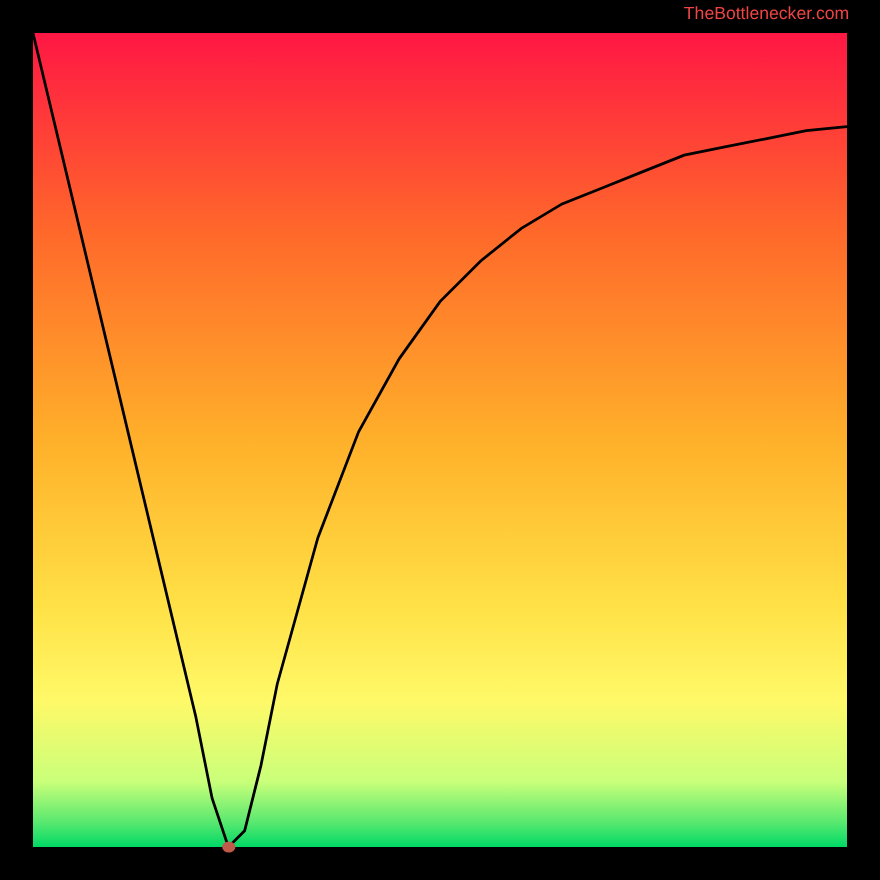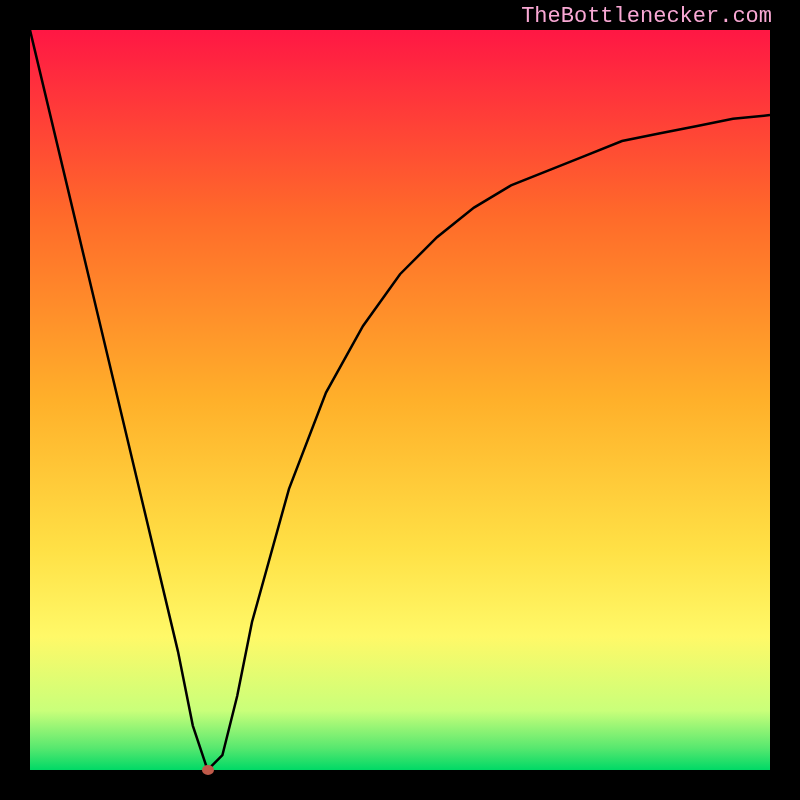--- a/index.html
+++ b/index.html
@@ -7,24 +7,23 @@
       width: 800px;
       height: 800px;
       background: #000;
       position: relative;
       font-family: Arial, sans-serif;
     }
     .watermark {
       position: absolute;
       top: 4px;
       right: 28px;
-      color: #f9a8d4;
-      font-size: 22px;
+      color: #ef4444;
+      font-size: 16px;
       z-index: 10;
-      font-family: Liberation Mono, monospace;
     }
     .chart-container {
       position: absolute;
       left: 30px;
       top: 30px;
       width: 740px;
       height: 740px;
       overflow: visible;
     }
     .gradient-bg {

